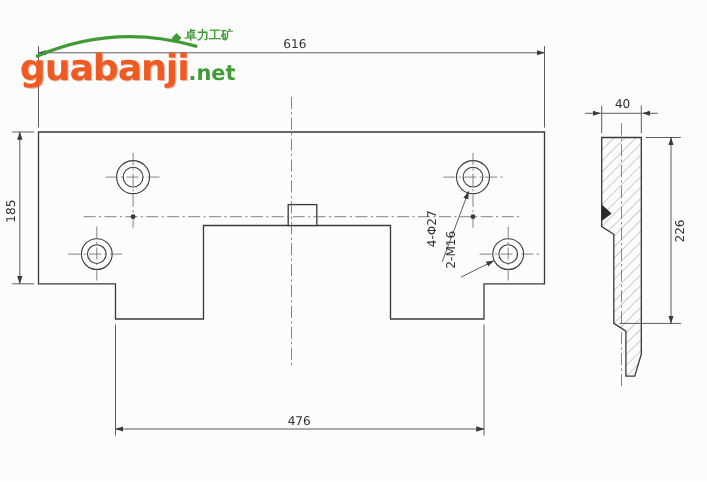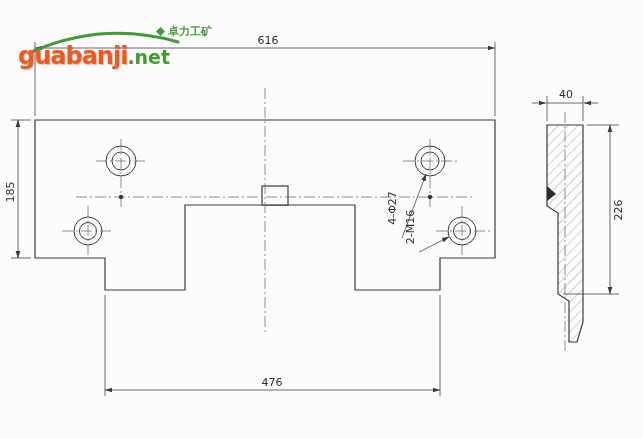--- a/index.html
+++ b/index.html
@@ -3,25 +3,25 @@
 <meta charset="utf-8">
 <style>
   html,body{margin:0;padding:0;background:#ffffff;}
   .stage{position:relative;width:643px;height:438px;background:#fcfcfc;overflow:hidden;
          font-family:"DejaVu Sans",sans-serif;}
   .stage svg text{font-family:"DejaVu Sans",sans-serif;font-size:11px;fill:#2f2f2f;stroke:none;}
   
   .logo{position:absolute;left:14px;top:24px;width:220px;height:64px;z-index:2;}
   .logo-arc{position:absolute;left:16px;top:2px;}
   .logo-row{position:absolute;left:4px;top:18px;white-space:nowrap;}
-  .brand{font-size:24px;font-weight:bold;color:#ee5a21;letter-spacing:-1px;
+  .brand{font-size:33px;font-weight:bold;color:#ee5a21;letter-spacing:-1px;
          text-shadow:1px 1px 0 rgba(180,60,10,.35);text-align:right;}
   .tld{font-size:19px;font-weight:bold;color:#3f9c35;text-align:center;}
   .tagline{position:absolute;left:142px;top:0;font-size:11px;color:#3f9c35;
-           display:flex;align-items:center;gap:3px;font-weight:bold;}
+           display:flex;align-items:flex-end;gap:3px;font-weight:bold;}
   .tag-icon{display:inline-block;width:9px;height:9px;background:#3f9c35;
             clip-path:polygon(50% 0,100% 50%,50% 100%,0 50%);}
 </style>
 </head>
 <body>
 
 <div class="stage">
 
   
   <div class="logo">

